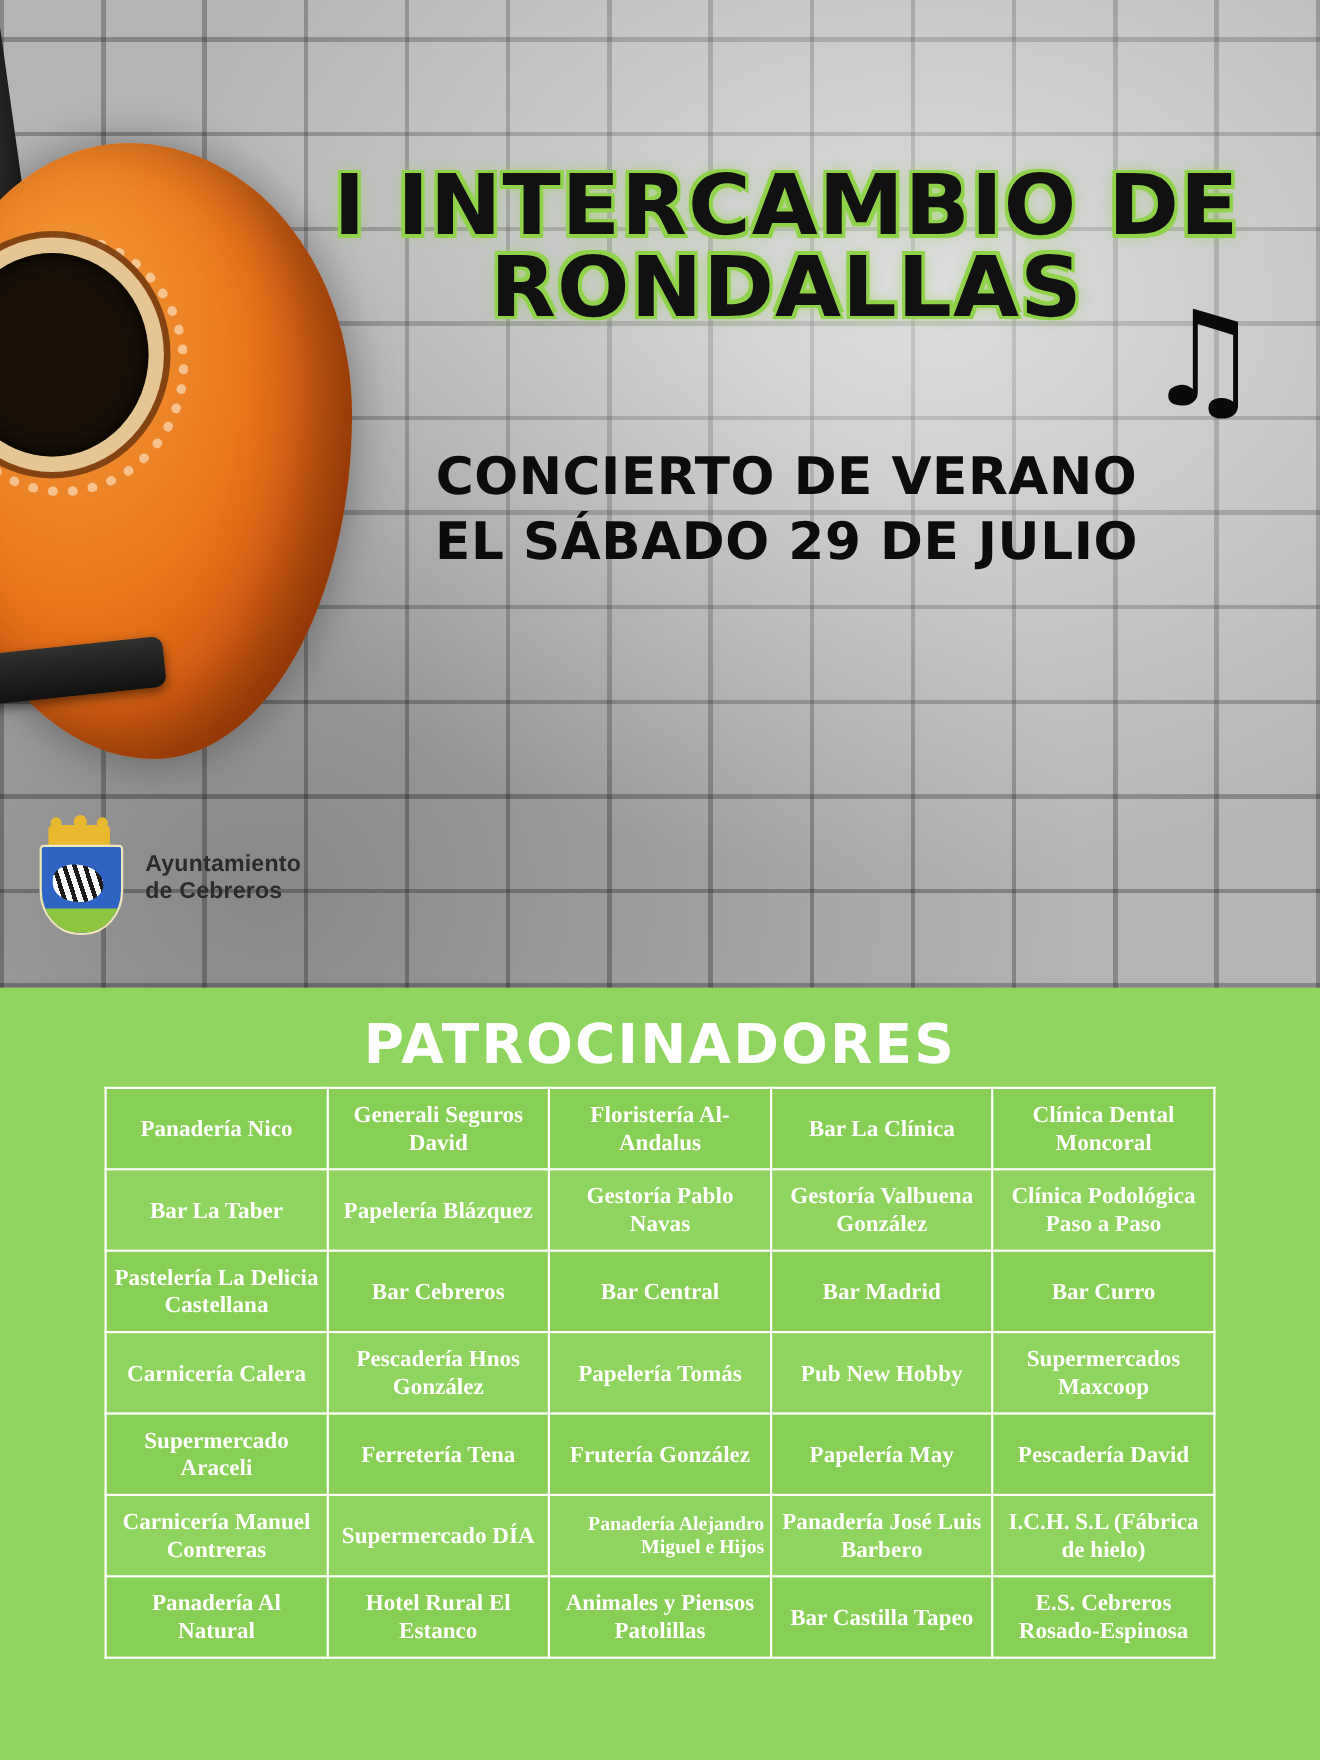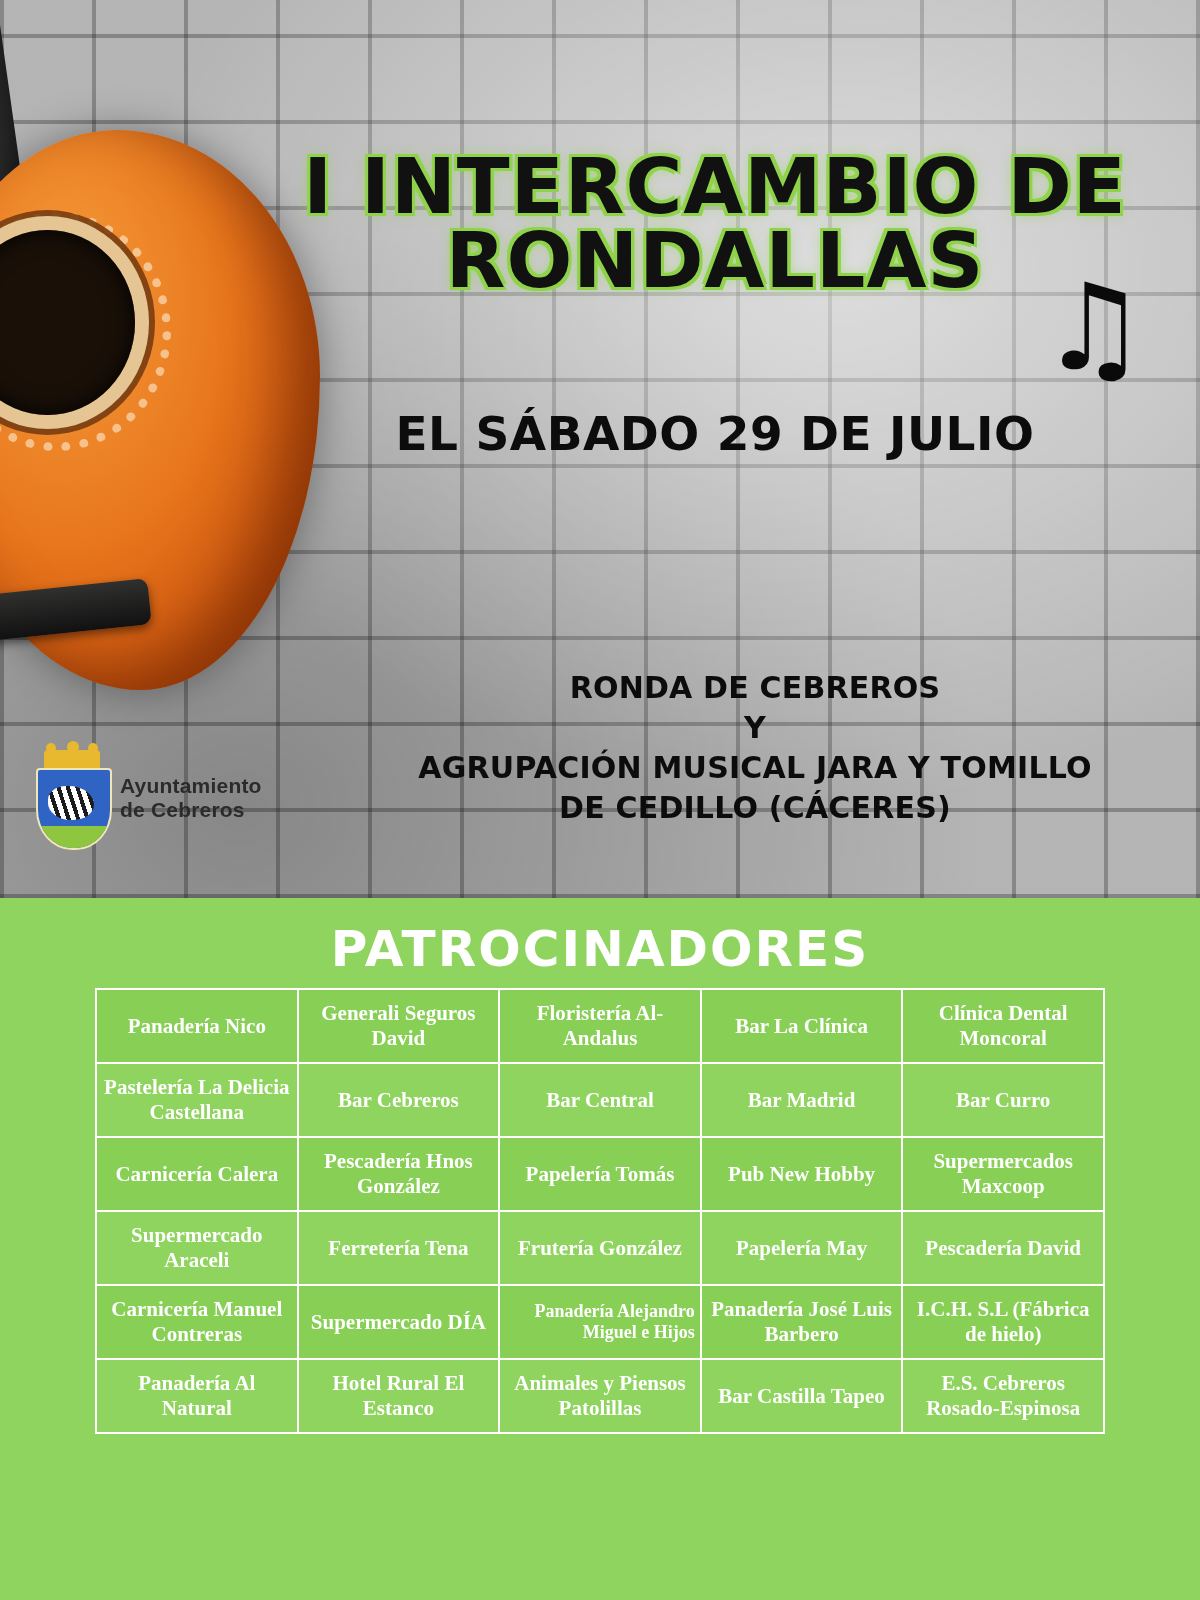--- a/index.html
+++ b/index.html
@@ -115,21 +115,21 @@
 
   
   .townhall {
     position: absolute;
     left: 36px;
     top: 728px;
     width: 270px;
     height: 140px;
     display: flex;
     align-items: center;
-    gap: 12px;
+    gap: 24px;
   }
   .shield {
     position: relative;
     width: 72px;
     height: 96px;
   }
   .shield-body {
     position: absolute;
     left: 0; top: 18px;
     width: 72px;
@@ -344,42 +344,44 @@
   </div>
 
   <div class="headline">
     <span>I INTERCAMBIO DE</span>
     <span class="l2">RONDALLAS</span>
   </div>
 
   <div class="music-note">♫</div>
 
   <div class="subhead">
+    <span>CONCIERTO DE VERANO</span>
     <span>EL SÁBADO 29 DE JULIO</span>
   </div>
 
-  <div class="groups">
-    <span>RONDA DE CEBREROS</span>
-    <span>Y</span>
-    <span>AGRUPACIÓN MUSICAL JARA Y TOMILLO</span>
-    <span>DE CEDILLO (CÁCERES)</span>
-  </div>
 
   <div class="sponsors">
     <h2 class="sponsors-title">PATROCINADORES</h2>
     <table class="sponsor-table">
       <tbody>
         <tr>
           <td>Panadería Nico</td>
           <td>Generali Seguros David</td>
           <td>Floristería Al-Andalus</td>
           <td>Bar La Clínica</td>
           <td>Clínica Dental Moncoral</td>
         </tr>
         <tr>
+          <td>Bar La Taber</td>
+          <td>Papelería Blázquez</td>
+          <td>Gestoría Pablo Navas</td>
+          <td>Gestoría Valbuena González</td>
+          <td>Clínica Podológica Paso a Paso</td>
+        </tr>
+        <tr>
           <td>Pastelería La Delicia Castellana</td>
           <td>Bar Cebreros</td>
           <td>Bar Central</td>
           <td>Bar Madrid</td>
           <td>Bar Curro</td>
         </tr>
         <tr>
           <td>Carnicería Calera</td>
           <td>Pescadería Hnos González</td>
           <td>Papelería Tomás</td>

